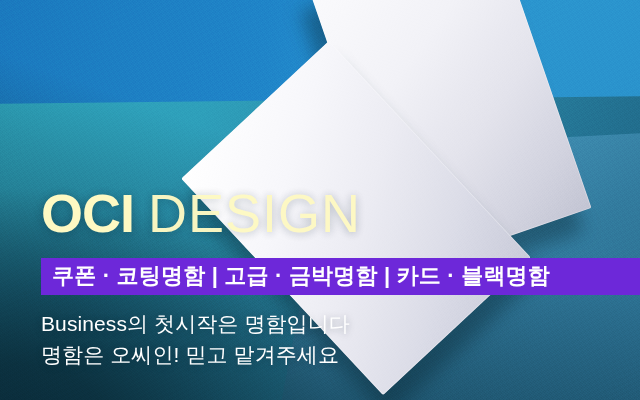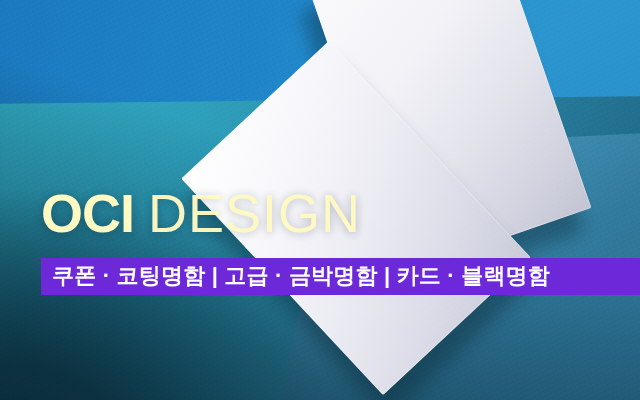--- a/index.html
+++ b/index.html
@@ -206,15 +206,19 @@
   <div class="grain"></div>
 
   <div class="content">
 
     <h1 class="headline"><span class="brand">OCI</span><span class="word">DESIGN</span></h1>
 
     <div class="ribbon">
       <span class="ribbon-text">쿠폰 · 코팅명함 | 고급 · 금박명함 | 카드 · 블랙명함</span>
     </div>
 
+    <div class="tagline">
+      <span class="tagline-line">Business의 첫시작은 명함입니다</span>
+      <span class="tagline-line">명함은 오씨인! 믿고 맡겨주세요</span>
+    </div>
 
   </div>
 </div>
 
 </body></html>

